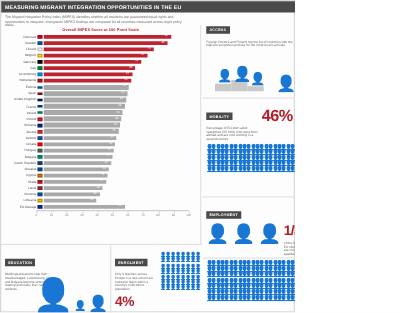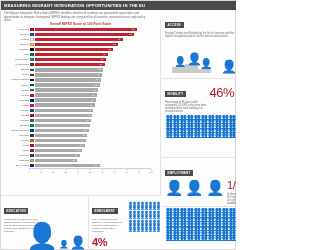--- a/index.html
+++ b/index.html
@@ -53,21 +53,21 @@
   
   .rail{position:absolute;left:161px;top:9px;width:75px;height:241px;}
   .panel{position:relative;padding:2px 2px 0 3px;border-bottom:1px solid #e3e3e3;}
   .panel p{margin:1.5px 0 0 0;font-size:2.6px;line-height:3.3px;color:#6a6a6a;}
 
   .podium{position:relative;height:36px;margin-top:1px;}
   .pod-block{position:absolute;bottom:2px;background:#c9c9c9;}
   .winner{position:absolute;color:#c0272d;font-size:12px;line-height:12px;}
   .ghost{position:absolute;color:#c9c9c9;font-size:13px;line-height:13px;}
 
-  .bigstat{position:absolute;font-weight:normal;color:#b01f28;letter-spacing:-.5px;}
+  .bigstat{position:absolute;font-weight:bold;color:#b01f28;letter-spacing:-.5px;}
 
   .dotgrid{display:flex;flex-wrap:wrap;width:70px;}
   .dot{font-size:4.6px;line-height:4.6px;width:3.5px;color:#c3c3c3;}
   .dot.on{color:#c0272d;}
 
   .trio{display:flex;align-items:flex-end;gap:2px;}
   .trio span{font-size:15px;line-height:15px;color:#b9b9b9;}
   .trio span.on{color:#c0272d;}
 
   

